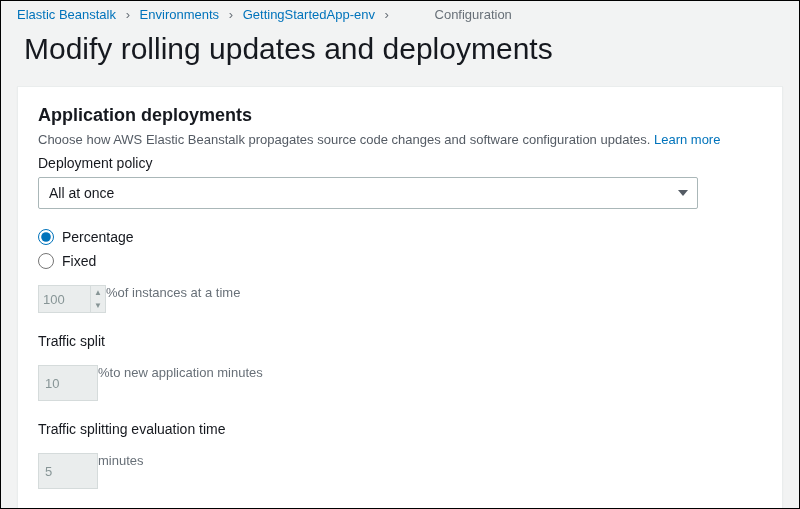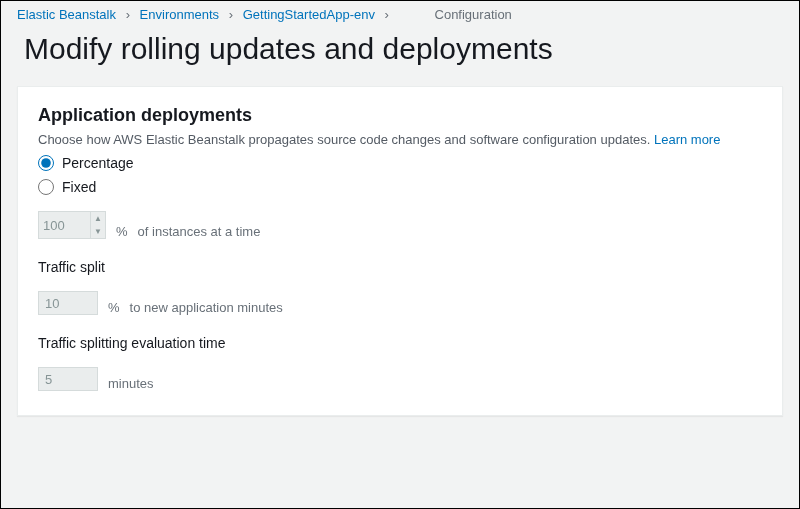--- a/index.html
+++ b/index.html
@@ -113,37 +113,36 @@
       height: 16px;
       margin-right: 8px;
       cursor: pointer;
       accent-color: #0073bb;
     }
     .radio-row label {
       cursor: pointer;
     }
     .input-inline {
       display: flex;
-      align-items: flex-end;
-      gap: 10px;
+      align-items: flex-start;
       margin-top: 16px;
     }
     input.aws-num {
       width: 52px;
       height: 28px;
       padding: 2px 4px;
       border: 1px solid #d5dbdb;
       background: #eaeded;
       color: #879596;
       font-size: 13px;
       text-align: left;
     }
     input.aws-num-narrow {
       width: 60px;
-      height: 24px;
+      height: 36px;
       padding: 2px 6px;
       border: 1px solid #d5dbdb;
       background: #eaeded;
       color: #879596;
       font-size: 13px;
     }
     .unit {
       color: #687078;
       font-size: 13px;
     }
@@ -191,20 +190,29 @@
 
 <h1 class="page-title">Modify rolling updates and deployments</h1>
 
 <div class="card">
   <h2>Application deployments</h2>
   <p class="desc">
     <span>Choose how AWS Elastic Beanstalk propagates source code changes and software configuration updates. </span>
     <a href="#">Learn more</a>
   </p>
 
+  <div class="form-group">
+    <label class="form-label">Deployment policy</label>
+    <div class="select-wrap">
+      <select class="aws-select">
+        <option>All at once</option>
+      </select>
+      <span class="select-caret"></span>
+    </div>
+  </div>
 
   <div class="form-group">
     <div class="radio-row">
       <input type="radio" id="bs-pct" name="batchsize" checked="" style="">
       <label for="bs-pct">Percentage</label>
     </div>
     <div class="radio-row">
       <input type="radio" id="bs-fix" name="batchsize" style="">
       <label for="bs-fix">Fixed</label>
     </div>

